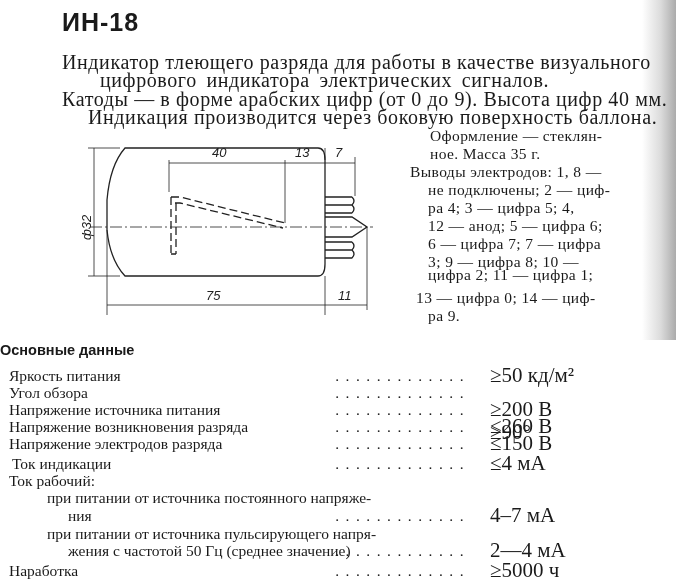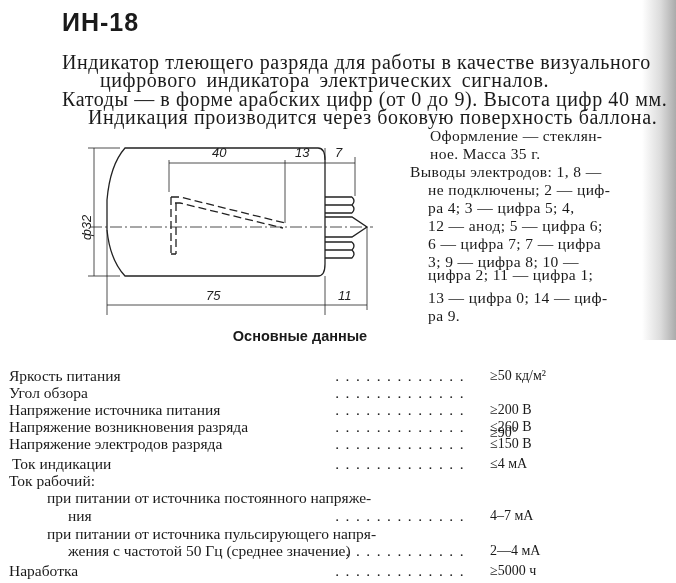--- a/index.html
+++ b/index.html
@@ -14,25 +14,25 @@
     pointer-events:none;
   }
   .title {
     position:absolute; left:62px; top:8px; font-size:25px; font-weight:bold;
     letter-spacing:1px; font-family:"Liberation Sans","DejaVu Sans",sans-serif;
   }
   .intro { position:absolute; font-size:20px; letter-spacing:0.6px; white-space:nowrap; line-height:18px;text-align:center; }
   .side { position:absolute; left:410px; font-size:15.5px; letter-spacing:0.4px; white-space:nowrap; line-height:18px; }
   .drawing { position:absolute; left:80px; top:130px; width:300px; height:190px; }
   .section-title {
-    position:absolute; left:0; width:600px; top:328px; text-align:center;
+    position:absolute; left:0; width:600px; top:342px; text-align:left;
     font-size:14.5px; font-weight:bold; font-family:"Liberation Sans","DejaVu Sans",sans-serif;
   }
   .row { position:absolute; left:9px; font-size:15.5px; line-height:17px; white-space:nowrap; }
-  .val { position:absolute; left:490px; font-size:14px; white-space:nowrap; line-height:17px; }
+  .val { position:absolute; left:490px; font-size:21px; white-space:nowrap; line-height:17px; }
 </style>
 </head>
 <body>
 
 <div class="edge"></div>
 
 <div class="title">ИН-18</div>
 
 <div class="intro" style="left:62px;top:53px;">Индикатор тлеющего разряда для работы в качестве визуального</div>
 <div class="intro" style="left:100px;top:71px;word-spacing:4px;">цифрового индикатора электрических сигналов.</div>
@@ -41,21 +41,21 @@
 
 <div class="side" style="top:127px;left:430px;">Оформление — стеклян-</div>
 <div class="side" style="top:145px;left:430px;">ное. Масса 35 г.</div>
 <div class="side" style="top:163px;">Выводы электродов: 1, 8 —</div>
 <div class="side" style="top:181px;left:428px;">не подключены; 2 — циф-</div>
 <div class="side" style="top:199px;left:428px;">ра 4; 3 — цифра 5; 4,</div>
 <div class="side" style="top:217px;left:428px;">12 — анод; 5 — цифра 6;</div>
 <div class="side" style="top:235px;left:428px;">6 — цифра 7; 7 — цифра</div>
 <div class="side" style="top:253px;left:428px;">3;  9 — цифра 8; 10 —</div>
 <div class="side" style="top:266px;left:428px;">цифра 2; 11 — цифра 1;</div>
-<div class="side" style="top:289px;left:428px;">13 — цифра 0; 14 — циф-</div>
+<div class="side" style="top:289px;left:416px;">13 — цифра 0; 14 — циф-</div>
 <div class="side" style="top:307px;left:428px;">ра 9.</div>
 
 <svg class="drawing" viewBox="0 0 300 190" xmlns="http://www.w3.org/2000/svg">
   <g fill="none" stroke="#222" stroke-width="1.3">
     <path d="M45 18 L238 18 Q245 18 245 30 L245 134 Q245 146 238 146 L45 146 Q30 130 27 100 L27 70 Q30 35 45 18 Z"></path>
     <g stroke-dasharray="8 4">
       <path d="M91 67 L100 67 L205 93"></path>
       <path d="M95 73 L100 73 L203 98"></path>
       <path d="M91 67 L91 124 M96 73 L96 124 M91 124 L96 124"></path>
     </g>

